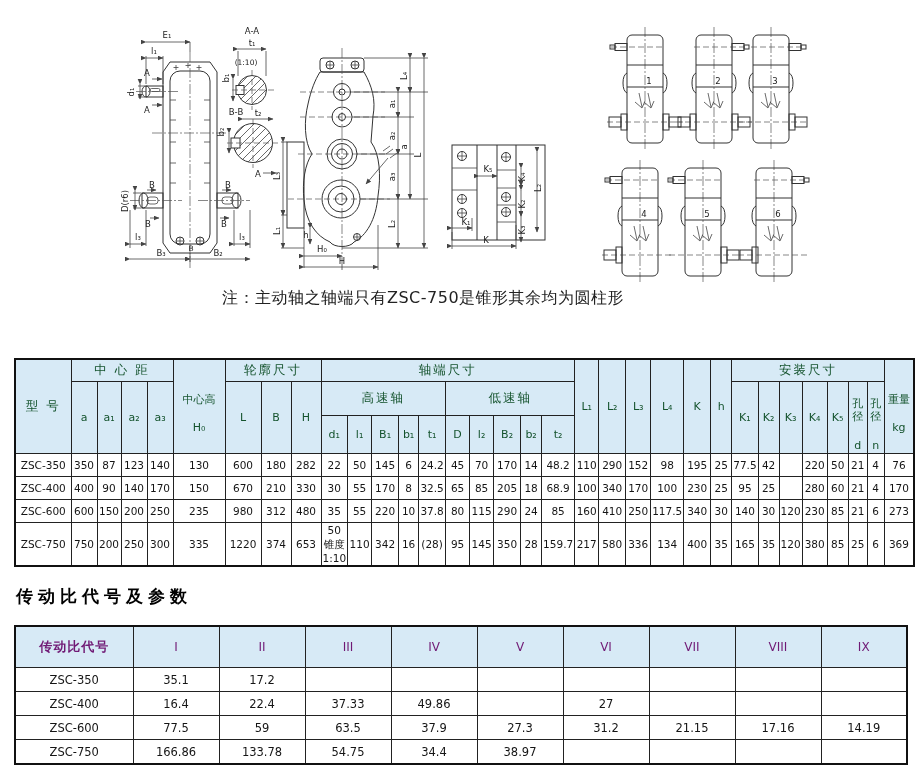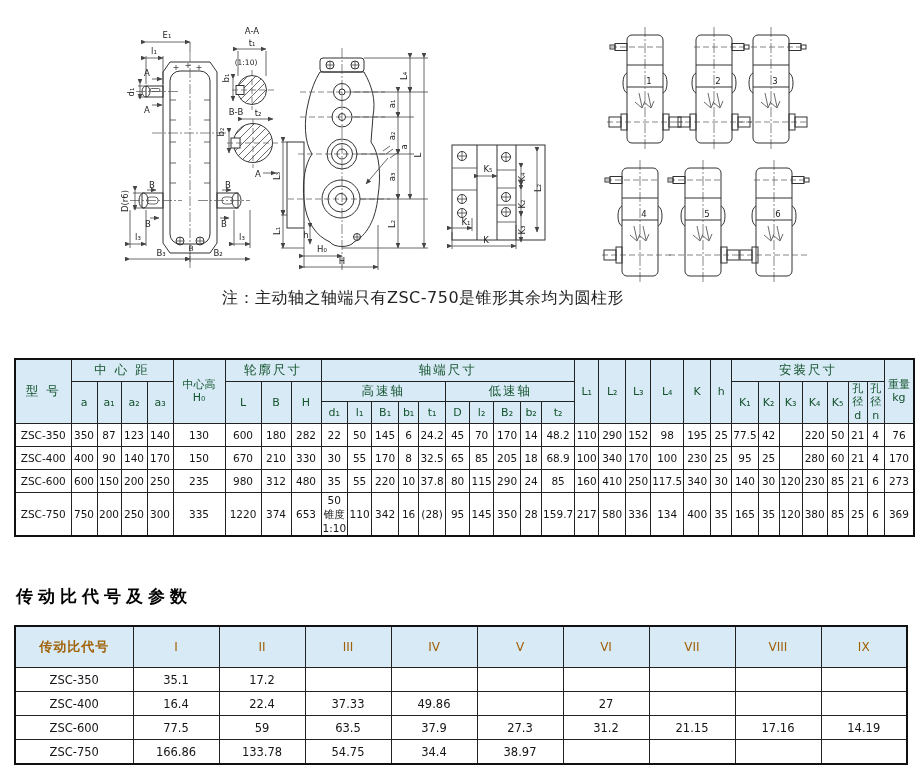--- a/index.html
+++ b/index.html
@@ -17,24 +17,24 @@
   .section-title{position:absolute;left:16px;top:585px;font-size:17px;font-weight:bold;
                  color:#000;letter-spacing:5px;}
   table{border-collapse:collapse;table-layout:fixed;background:#fff;}
   th,td{border:1px solid #222;text-align:center;vertical-align:middle;padding:0 1px;
         overflow:hidden;}
   #dim-table{position:absolute;left:14px;top:358px;border:2px solid #111;}
   #dim-table th{background:#d7eaf6;font-weight:normal;font-size:11px;color:#14532d;}
   #dim-table th.cn{font-size:12.5px;letter-spacing:2px;}
   #dim-table td{font-size:10.5px;white-space:pre-line;height:22px;line-height:1.35;color:#151515;}
   #ratio-table{position:absolute;left:14px;top:625px;border:2px solid #111;}
-  #ratio-table th{background:#d7eaf6;font-weight:normal;font-size:12px;height:40px;color:#a16207;}
+  #ratio-table th{background:#d7eaf6;font-weight:normal;font-size:12px;height:40px;color:#701a75;}
   #ratio-table th.cn{font-size:13px;font-weight:bold;letter-spacing:1px;}
   #ratio-table td{font-size:11.5px;height:23px;color:#151515;}
-  .two-line div{line-height:1.25;}
+  .two-line div{line-height:1.25;margin-top:15px;}
 </style>
 </head>
 <body>
 
 <svg width="920" height="355" viewBox="0 0 920 355" style="position:absolute;left:0;top:0;">
   <defs>
     <marker id="ma" markerWidth="9" markerHeight="8" refX="6.5" refY="3" orient="auto">
       <path d="M0,0 L7,3 L0,6 Z" fill="#444"></path>
     </marker>
     <clipPath id="cAA">

